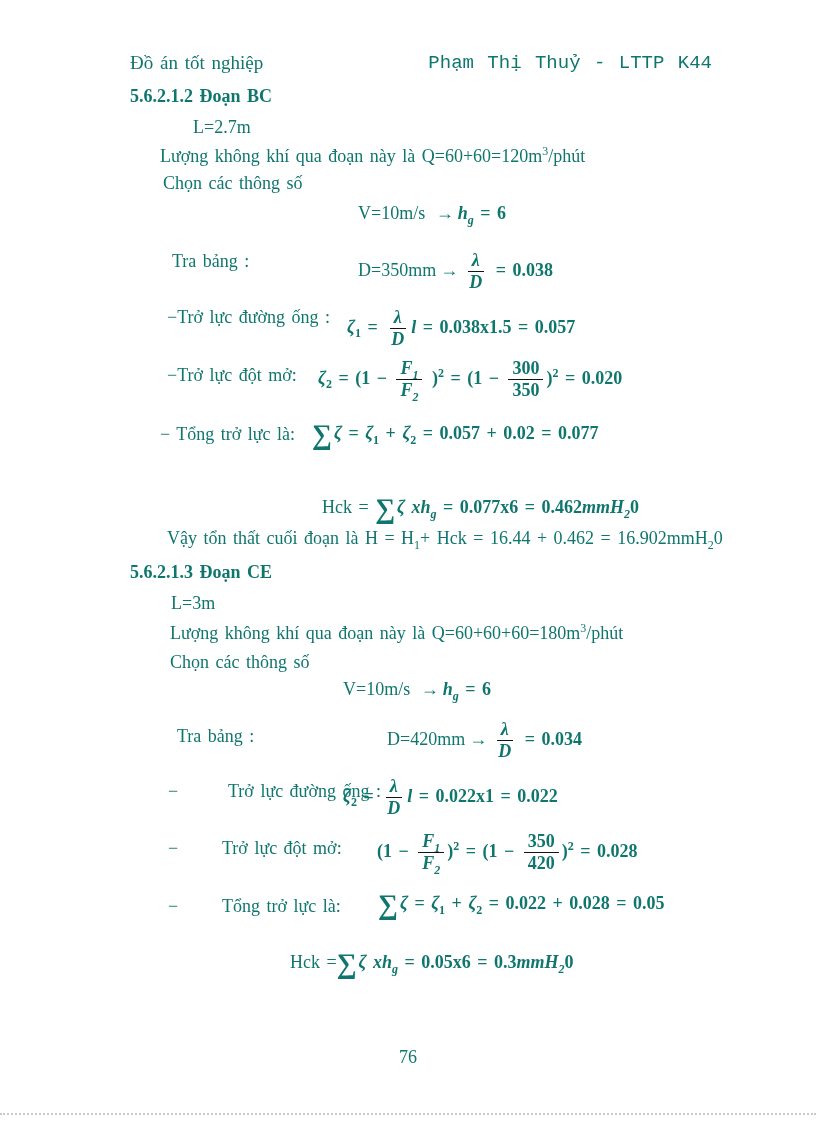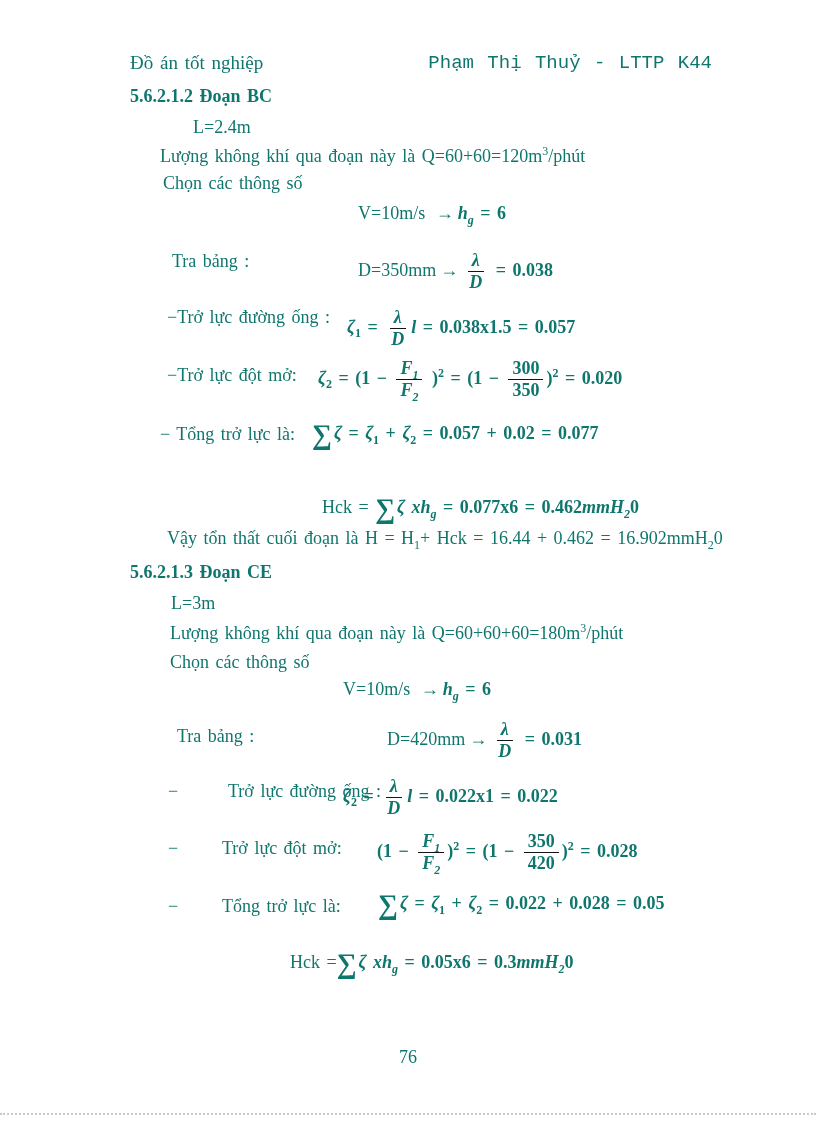--- a/index.html
+++ b/index.html
@@ -64,21 +64,21 @@
   [data-name="bottom-dotted-line"] { left:0; top:1113px; width:100%; height:0; border-top:2px dotted #c9c9c9; }
 </style>
 </head>
 <body>
 
 <div class="page" data-name="document-page">
   <div class="abs" data-name="header-left">Đồ án tốt nghiệp</div>
   <div class="abs" data-name="header-right">Phạm Thị Thuỷ - LTTP K44</div>
 
   <div class="abs" data-name="section1-heading">5.6.2.1.2 Đoạn BC</div>
-  <div class="abs" data-name="section1-length">L=2.4m</div>
+  <div class="abs" data-name="section1-length">L=2.7m</div>
   <div class="abs" data-name="section1-airflow"><span class="r">Lượng không khí qua đoạn này là Q=60+60=120m</span><sup>3</sup><span class="r">/phút</span></div>
   <div class="abs" data-name="section1-choose">Chọn các thông số</div>
   <div class="abs" data-name="section1-velocity"><span class="r">V=10m/s </span><span class="arrow">→</span><span class="bi">h</span><sub class="bi">g</sub><span class="b"> = 6</span></div>
   <div class="abs" data-name="section1-lookup-label">Tra bảng :</div>
   <div class="abs" data-name="section1-lookup-formula"><span class="r">D=350mm</span><span class="arrow">→</span><span class="frac">
         <span class="num"><span class="bi">λ</span></span>
         <span class="den"><span class="bi">D</span></span>
       </span><span class="b"> = 0.038</span></div>
   <div class="abs" data-name="section1-duct-label">−Trở lực đường ống :</div>
   <div class="abs" data-name="section1-duct-formula"><span class="bi">ζ</span><sub class="b">1</sub><span class="b"> = </span><span class="frac">
@@ -100,21 +100,21 @@
 
   <div class="abs" data-name="section2-heading">5.6.2.1.3 Đoạn CE</div>
   <div class="abs" data-name="section2-length">L=3m</div>
   <div class="abs" data-name="section2-airflow"><span class="r">Lượng không khí qua đoạn này là Q=60+60+60=180m</span><sup>3</sup><span class="r">/phút</span></div>
   <div class="abs" data-name="section2-choose">Chọn các thông số</div>
   <div class="abs" data-name="section2-velocity"><span class="r">V=10m/s </span><span class="arrow">→</span><span class="bi">h</span><sub class="bi">g</sub><span class="b"> = 6</span></div>
   <div class="abs" data-name="section2-lookup-label">Tra bảng :</div>
   <div class="abs" data-name="section2-lookup-formula"><span class="r">D=420mm</span><span class="arrow">→</span><span class="frac">
         <span class="num"><span class="bi">λ</span></span>
         <span class="den"><span class="bi">D</span></span>
-      </span><span class="b"> = 0.031</span></div>
+      </span><span class="b"> = 0.034</span></div>
   <div class="abs" data-name="section2-duct-dash">−</div>
   <div class="abs" data-name="section2-duct-label">Trở lực đường ống :</div>
   <div class="abs" data-name="section2-duct-formula"><span class="bi">ζ</span><sub class="b">2</sub><span class="b"> = </span><span class="frac">
         <span class="num"><span class="bi">λ</span></span>
         <span class="den"><span class="bi">D</span></span>
       </span><span class="bi">l</span><span class="b"> = 0.022x1 = 0.022</span></div>
   <div class="abs" data-name="section2-expansion-dash">−</div>
   <div class="abs" data-name="section2-expansion-label">Trở lực đột mở:</div>
   <div class="abs" data-name="section2-expansion-formula"><span class="b">(1 − </span><span class="frac">
         <span class="num"><span class="bi">F</span><sub class="bi">1</sub></span>

